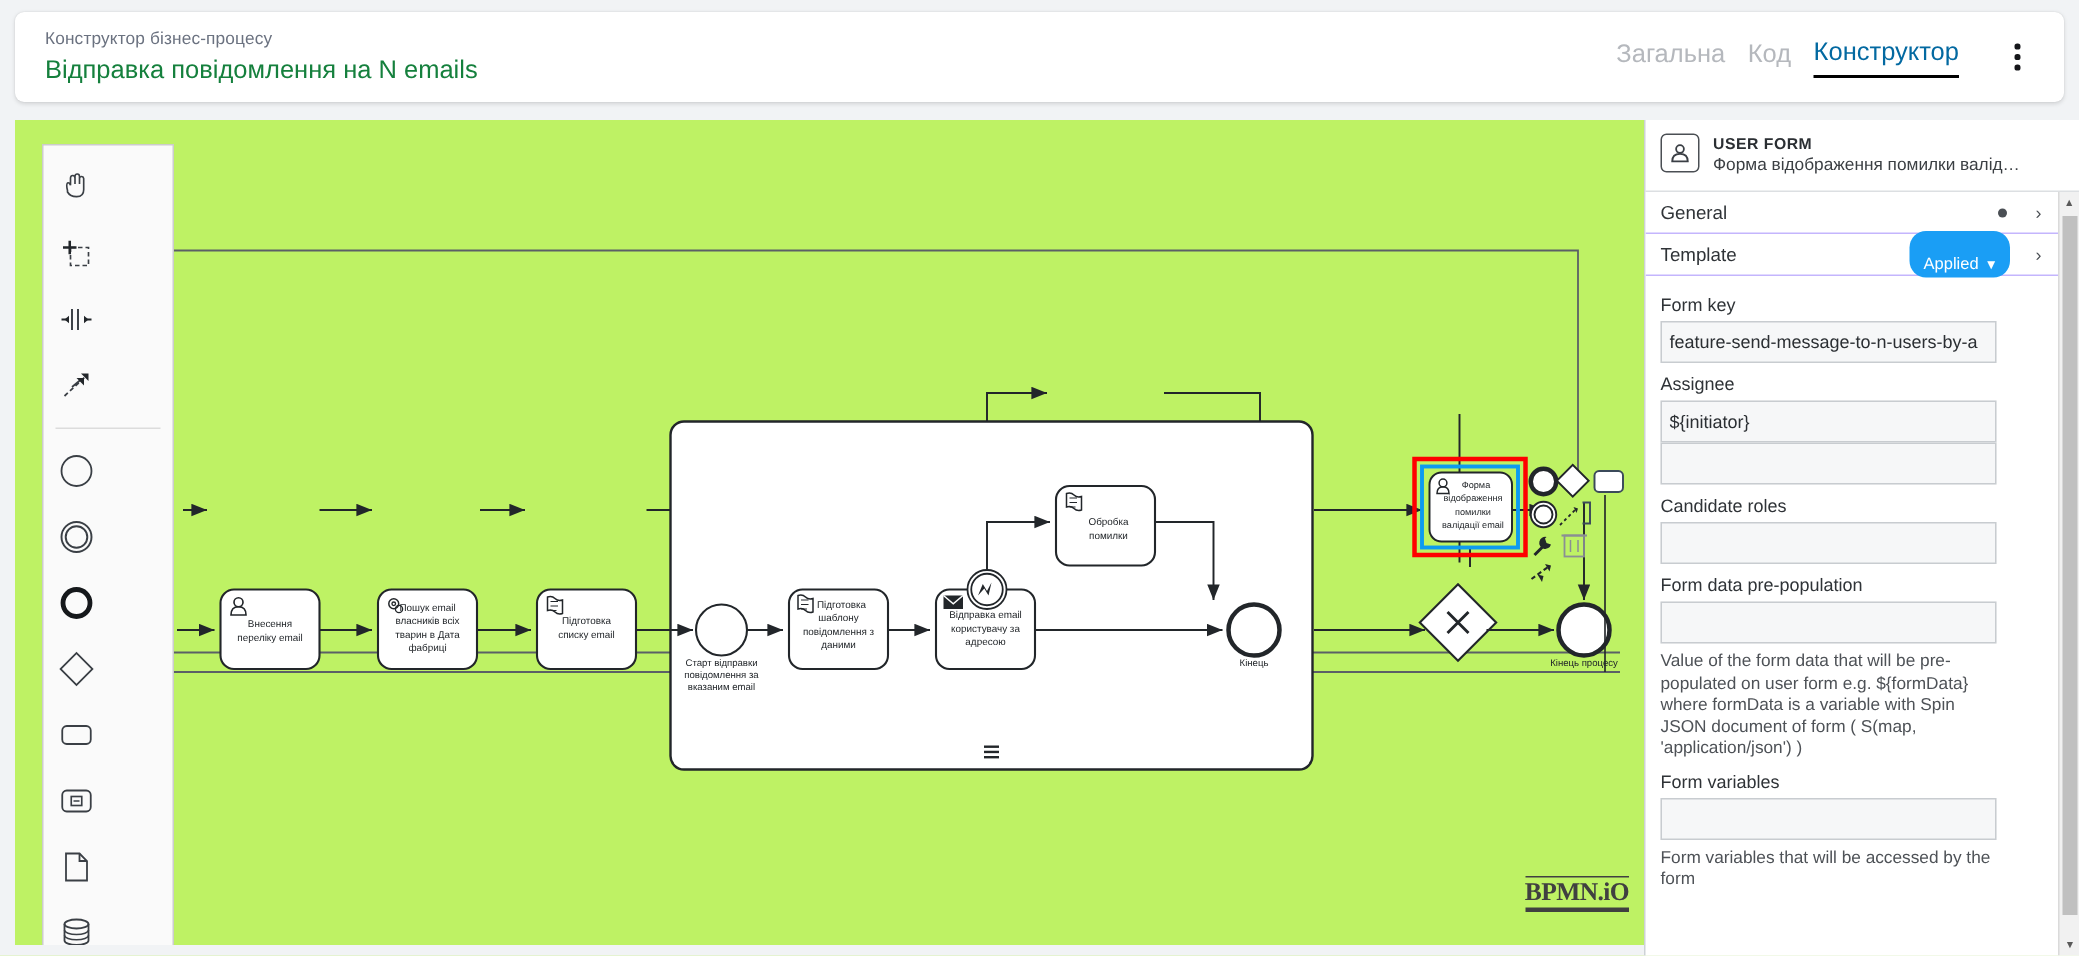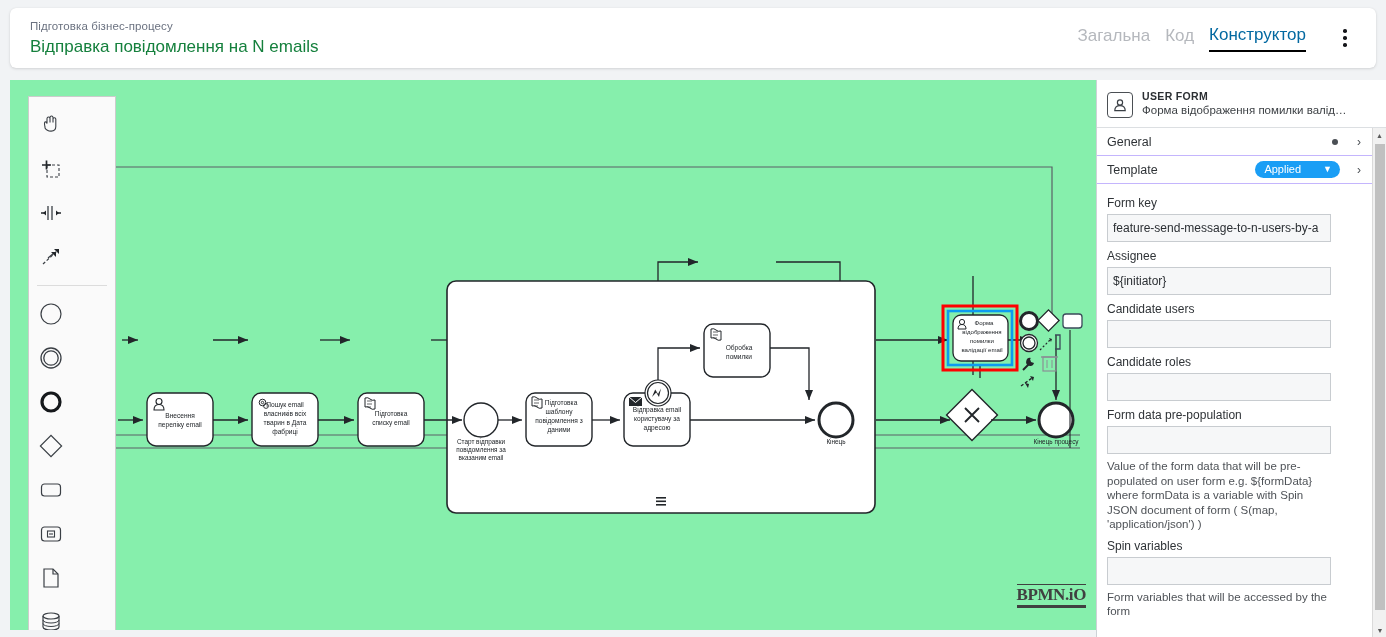--- a/index.html
+++ b/index.html
@@ -55,21 +55,21 @@
     align-items: center; justify-content: center;
     gap: 3.5px; cursor: pointer;
   }
   #kebab-button i { width: 3.5px; height: 3.5px; border-radius: 50%; background: #15161a; display: block; }
 
   
   #canvas-card {
     position: absolute;
     left: 10px; top: 80px;
     width: 1366px; height: 550px;
-    background: #86efac;
+    background: #bef264;
     overflow: hidden;
   }
   #bpmn-canvas { position: absolute; inset: 0; }
   #bpmn-canvas svg { position: absolute; left: 0; top: 0; }
 
   
   #palette {
     position: absolute;
     left: 18px; top: 16px;
     width: 88px;
@@ -109,21 +109,21 @@
     left: 1096px; top: 80px;
     width: 290px; height: 557px;
     background: #ffffff;
     border-left: 1px solid #cdd2d6;
     display: flex; flex-direction: column;
     font-size: 12px;
     color: #373b3f;
     z-index: 40;
   }
   #panel-header {
-    display: flex; align-items: flex-end;
+    display: flex; align-items: flex-start;
     gap: 9px;
     padding: 9px 10px 9px 10px;
     border-bottom: 1px solid #dcdfe2;
     min-height: 45px;
   }
   #panel-header-icon {
     width: 26px; height: 26px;
     border: 1px solid #4b4f54;
     border-radius: 4px;
     display: flex; align-items: center; justify-content: center;
@@ -161,22 +161,22 @@
     background: #fff;
   }
   .group-label { flex: 1; font-size: 12.5px; color: #2f3337; }
   .group-dot { width: 6px; height: 6px; border-radius: 50%; background: #4a4f54; margin-right: 14px; }
   .group-caret { width: 14px; text-align: center; color: #4a4f54; font-size: 12px; line-height: 1; }
   .badge-applied {
     background: #1a9ef5;
     color: #ffffff;
     font-size: 11px;
     border-radius: 11px;
-    padding: 2px 8px 3px 9px;
-    display: inline-flex; align-items: center; gap: 22px;
+    padding: 16px 8px 3px 9px;
+    display: inline-flex; align-items: center; gap: 4px;
     margin-right: 12px;
     cursor: pointer;
   }
   .badge-caret { font-size: 9px; line-height: 1; }
   #custom-props { padding: 5px 10px 0 10px; }
   .field-label {
     font-size: 12px;
     color: #2f3337;
     margin: 7px 0 3px 0;
     line-height: 15px;
@@ -220,21 +220,21 @@
     height: 466px;
     background: #c0c0c0;
     cursor: pointer;
   }
 </style>
 </head>
 <body>
 
 <div id="header-card">
   <div id="header-titles">
-    <div class="breadcrumb-text">Підготовка бізнес-процесу</div>
+    <div class="breadcrumb-text">Конструктор бізнес-процесу</div>
     <div class="page-title">Відправка повідомлення на N emails</div>
   </div>
   <div id="header-tabs">
     <div class="tab">Загальна</div>
     <div class="tab">Код</div>
     <div class="tab active">Конструктор</div>
   </div>
   <div id="kebab-button">
     <i></i>
     <i></i>
@@ -569,32 +569,31 @@
 
 
     <div id="custom-props">
 
       <div class="field-label">Form key</div>
       <input class="field-input" type="text" value="feature-send-message-to-n-users-by-a" style="">
 
       <div class="field-label">Assignee</div>
       <input class="field-input" type="text" value="${initiator}" style="">
 
-      <div class="field-label">Candidate users</div>
       <input class="field-input" type="text" value="" style="">
 
       <div class="field-label">Candidate roles</div>
       <input class="field-input" type="text" value="" style="">
 
       <div class="field-label">Form data pre-population</div>
       <input class="field-input" type="text" value="" style="">
       <div class="field-help">Value of the form data that will be pre-populated on user form
 e.g. ${formData} where formData is a variable with Spin JSON document of form ( S(map, 'application/json') )</div>
 
-      <div class="field-label">Spin variables</div>
+      <div class="field-label">Form variables</div>
       <input class="field-input" type="text" value="" style="">
       <div class="field-help">Form variables that will be accessed by the form</div>
     </div>
 
     <div id="panel-scrollbar">
       <div class="arrow">▲</div>
       <div id="panel-thumb"></div>
       <div class="arrow" style="position:absolute;bottom:0;left:0;width:14px;">▼</div>
     </div>
 

